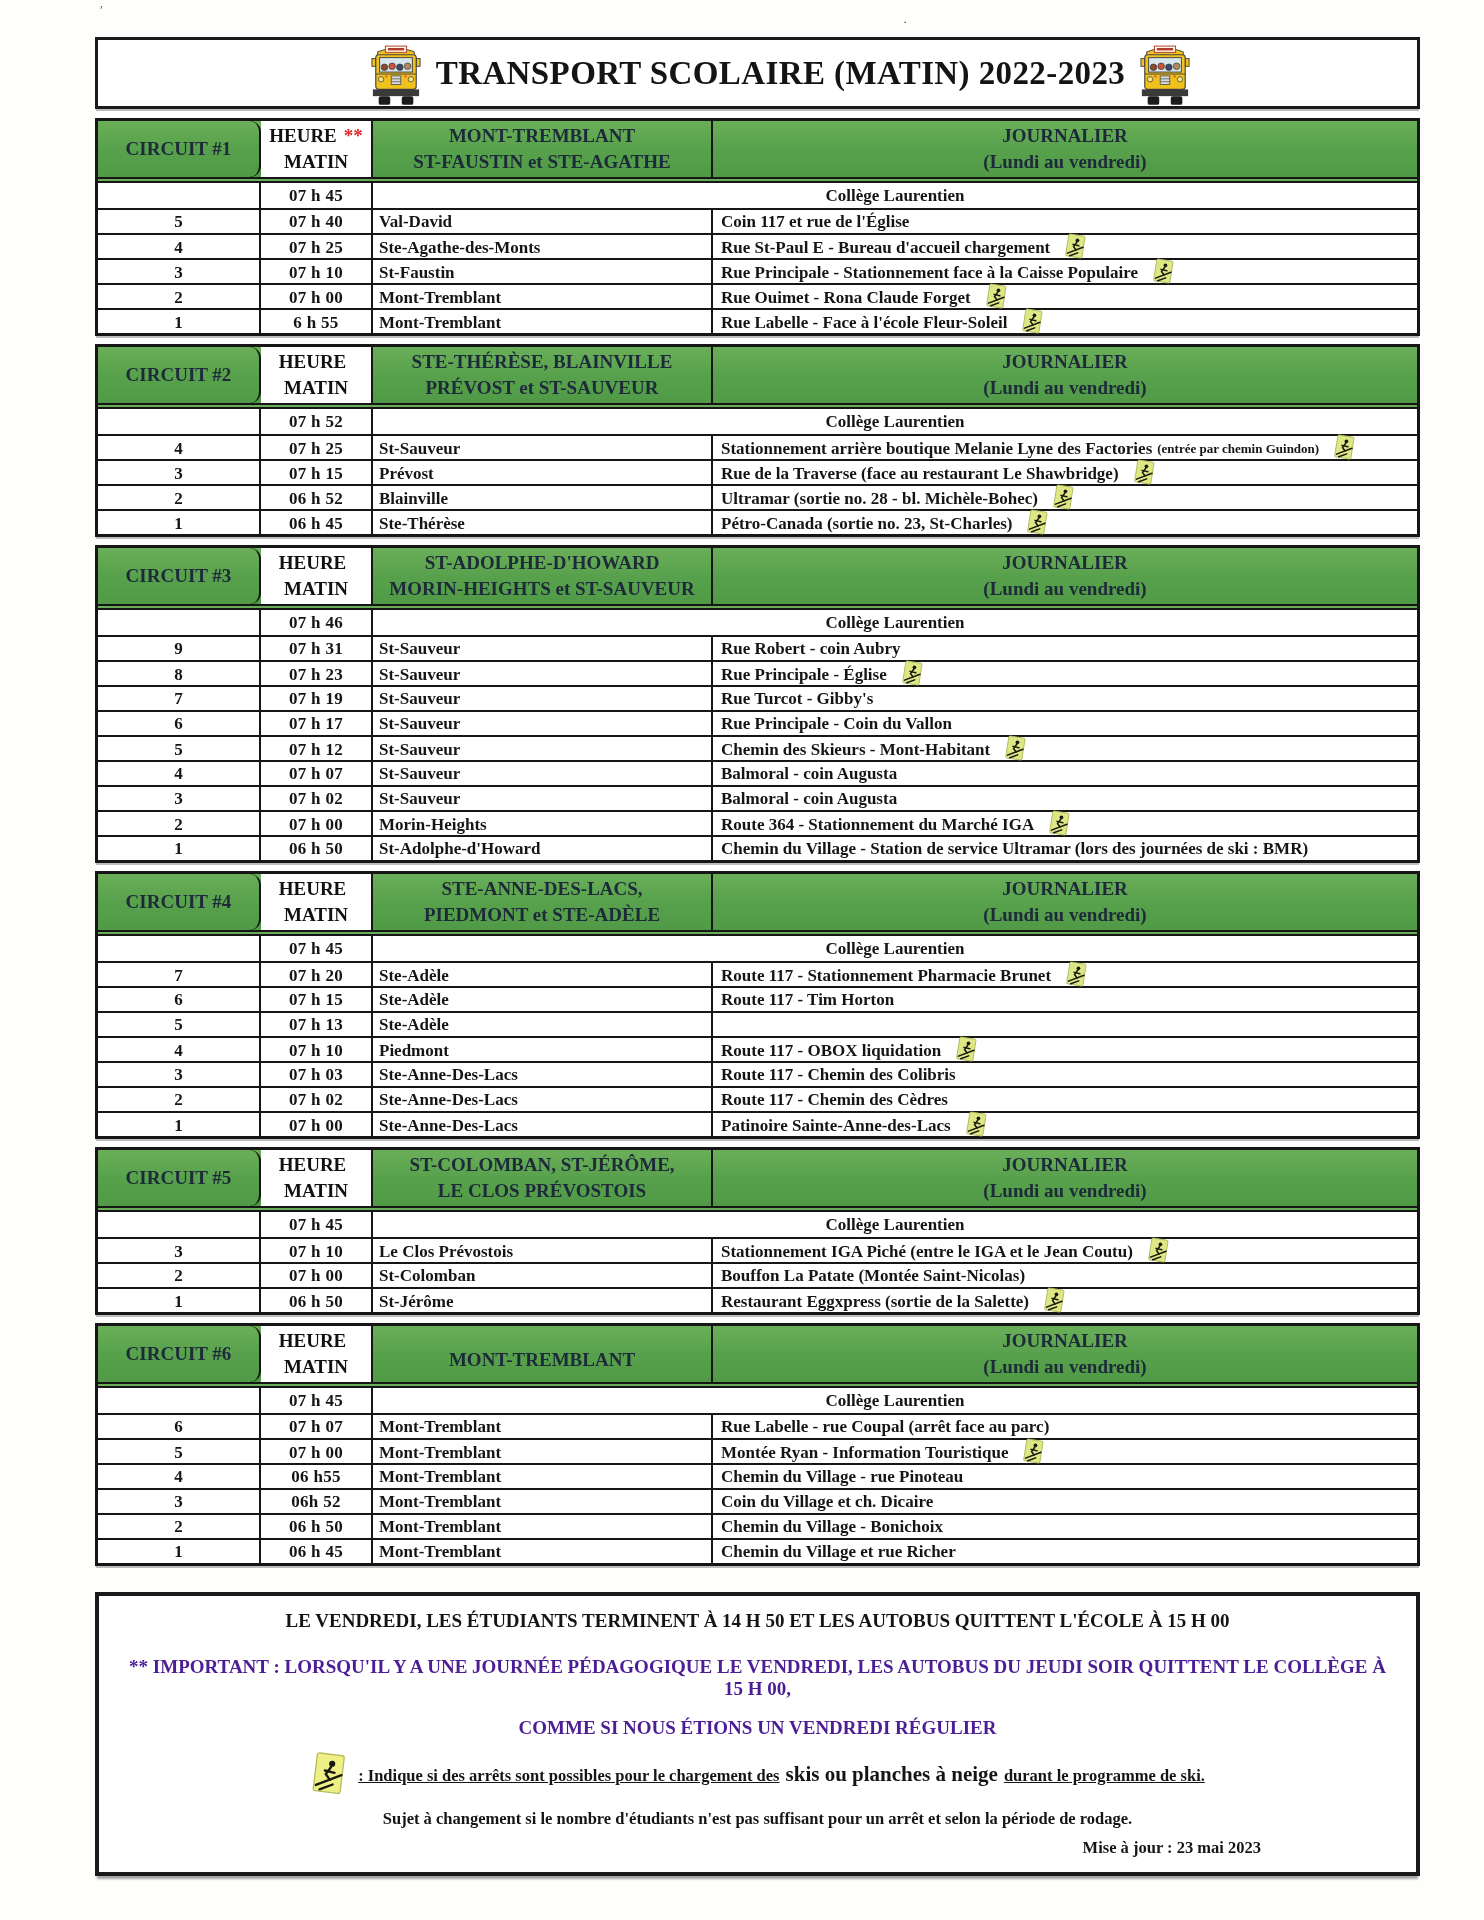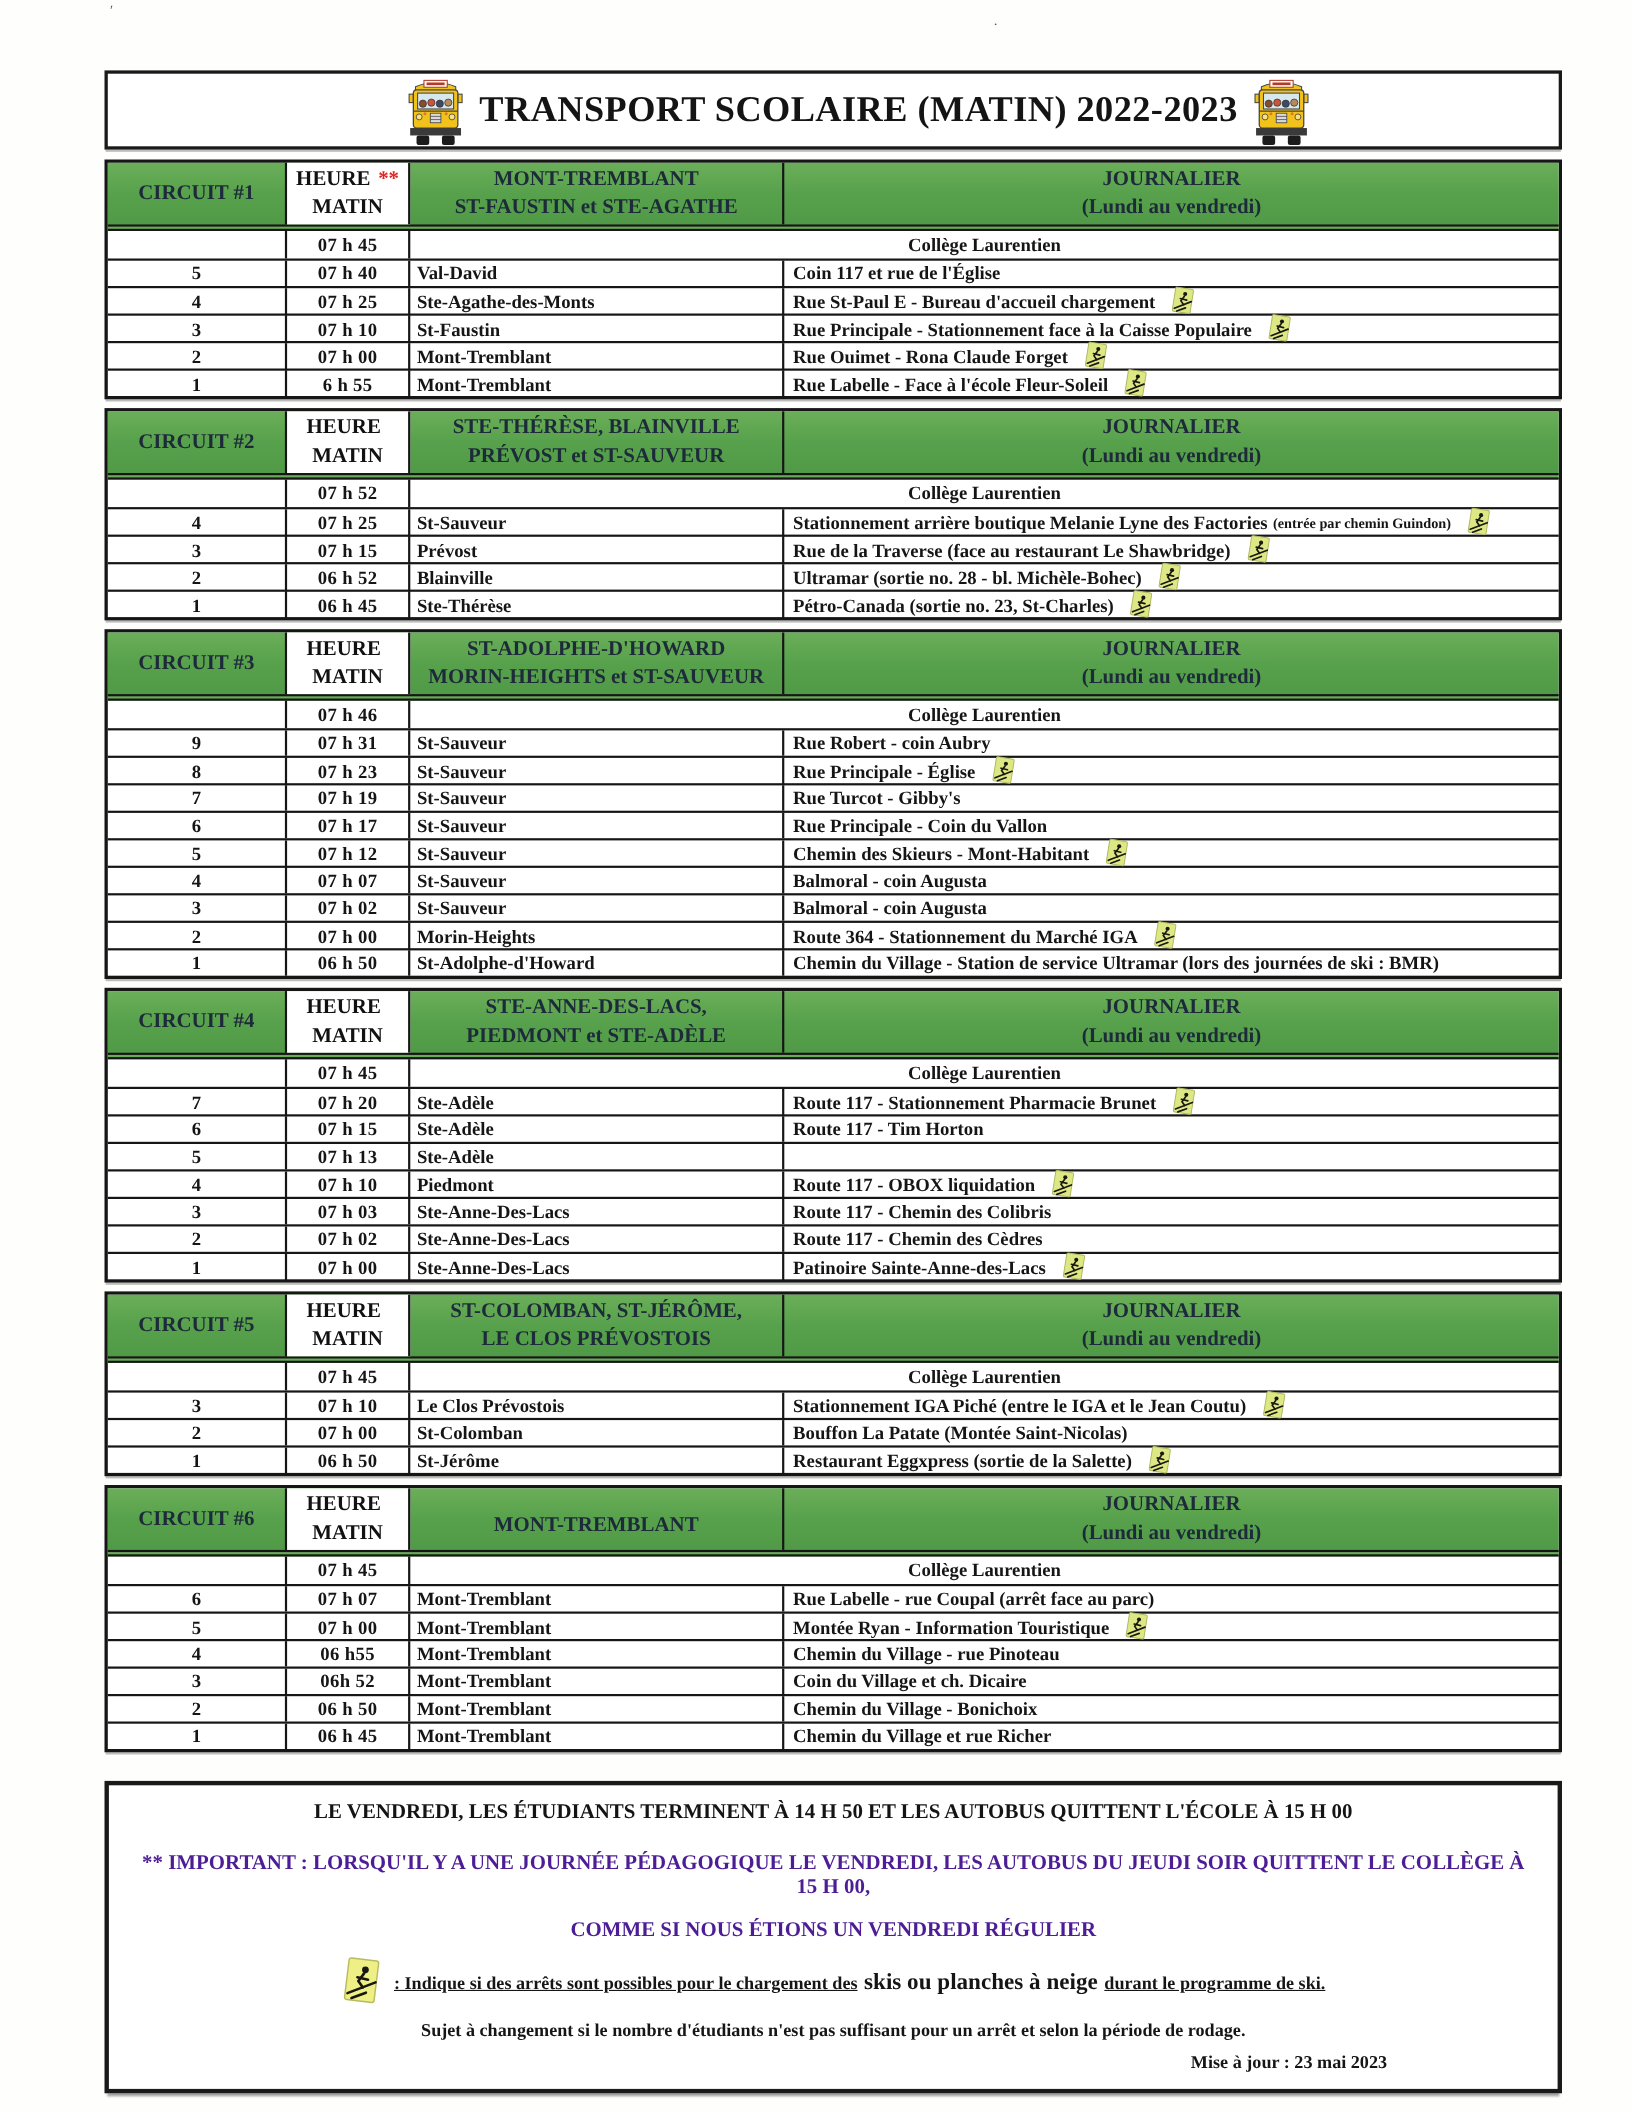--- a/index.html
+++ b/index.html
@@ -2,21 +2,21 @@
 <html lang="fr"><head>
 <meta charset="utf-8">
 <style>
   html,body{margin:0;padding:0;}
   body{
     width:1484px;height:1920px;background:#ffffff;overflow:hidden;
     font-family:"Liberation Serif","DejaVu Serif",serif;color:#151515;
   }
   .page{position:relative;width:1484px;height:1920px;background:#fefefd;}
   .speck{position:absolute;font-size:13px;color:#555;}
-  .sheet{position:absolute;left:95px;top:64px;width:1325px;}
+  .sheet{position:absolute;left:95px;top:37px;width:1325px;}
 
   
   .title-bar{
     box-sizing:border-box;height:72px;border:3px solid #1a1a1a;background:#fff;
     display:flex;align-items:center;margin-bottom:9px;
     box-shadow:0 3px 0 -1px rgba(90,90,90,.4);
   }
   .bus{align-self:flex-end;margin-bottom:1px;flex:0 0 auto;}
   .bus-left{margin-left:272px;}
   .bus-right{margin-right:226px;}
@@ -27,21 +27,21 @@
     box-sizing:border-box;border:3px solid #161616;margin-bottom:8px;background:#fff;
     box-shadow:0 3px 0 -1px rgba(90,90,90,.4);
   }
   .chead{
     box-sizing:border-box;height:62px;display:grid;grid-template-columns:163px 112px 340px 1fr;
     border-bottom:6px double #161616;
     background:linear-gradient(180deg,#6bae59 0%,#58a14c 50%,#509a47 100%);
   }
   .hcell{display:flex;flex-direction:column;justify-content:space-evenly;align-items:center;
     font-weight:700;font-size:19px;line-height:1.05;color:#1d2a3a;}
-  .hcell.circ{justify-content:center;border-right:2px solid #161616;}
+  .hcell.circ{justify-content:center;border-right:2px solid #161616;border-radius:11px;}
   .hcell.heure{background:#ffffff;color:#111;border-right:2px solid #161616;}
   .hcell.dest{border-right:2px solid #161616;}
   .hline{display:flex;align-items:baseline;}
   .star{color:#e02525;margin-left:7px;font-weight:700;}
 
   .row{box-sizing:border-box;height:25px;display:grid;grid-template-columns:163px 112px 340px 1fr;}
   .row + .row{border-top:2px solid #161616;}
   .row.mergedrow{grid-template-columns:163px 112px 1fr;}
   .cell{display:flex;align-items:center;font-weight:700;font-size:17px;white-space:nowrap;line-height:1;}
   .cell.stop{justify-content:center;border-right:2px solid #161616;}

